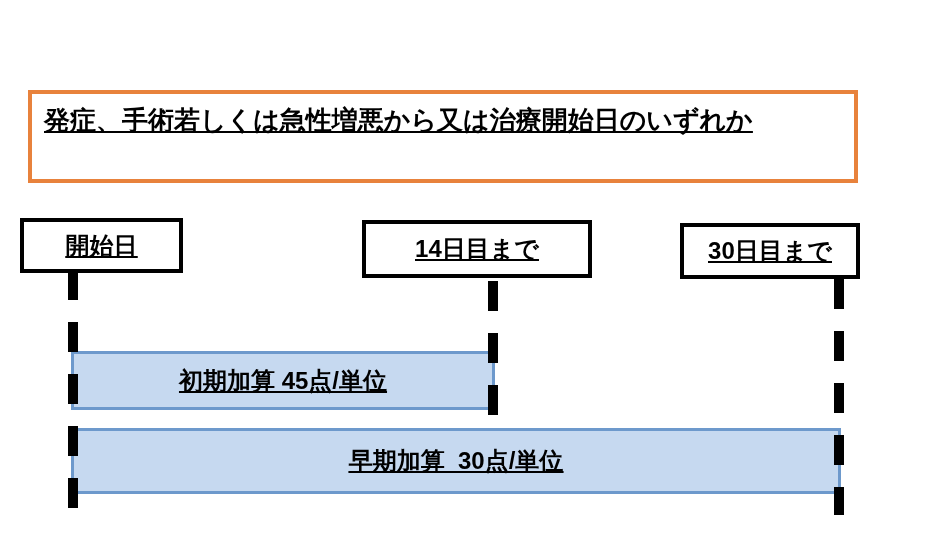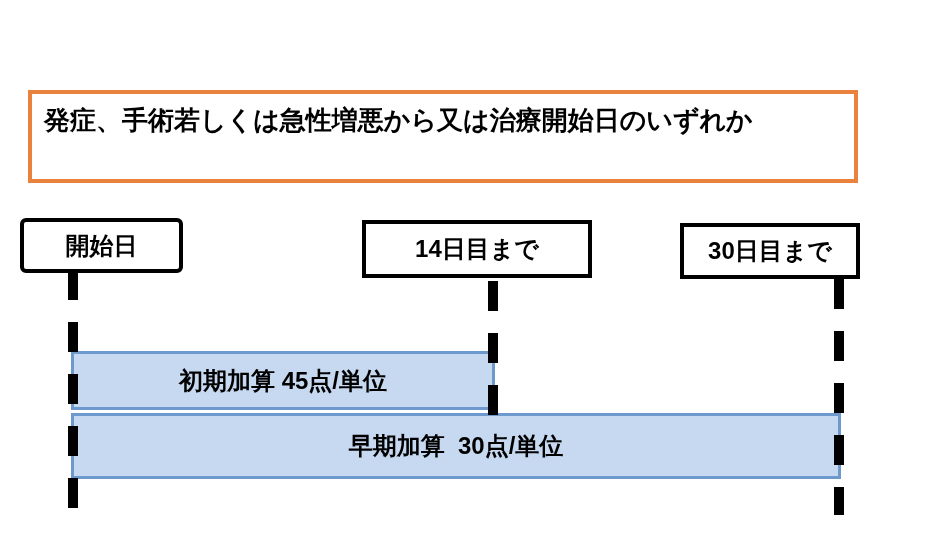--- a/index.html
+++ b/index.html
@@ -1,21 +1,21 @@
 <!DOCTYPE html>
 <html style="--accent-orange: #E8823C; --bar-fill: #C6D9F0; --bar-border: #6D99CC; --line-black: #000000;"><head>
 <meta charset="utf-8">
 <style>
   :root {
     --accent-orange: #E8823C;
     --bar-fill: #C6D9F0;
     --bar-border: #6D99CC;
     --line-black: #000000;
   }
-  * { margin: 0; padding: 0; box-sizing: border-box; }
+  * { margin: 0; padding: 0; box-sizing: border-box; text-decoration: underline; }
   html, body { background: #ffffff; }
   body {
     font-family: "Liberation Sans", "DejaVu Sans", sans-serif;
     color: #000;
   }
   .canvas {
     position: relative;
     width: 934px;
     height: 548px;
     background: #ffffff;
@@ -45,21 +45,21 @@
     border: 4px solid #000;
     background: #ffffff;
     display: flex;
     align-items: center;
     justify-content: center;
     font-size: 24px;
     font-weight: bold;
     z-index: 3;
     white-space: nowrap;
   }
-  .marker-start  { left: 20px;  top: 218px; width: 163px; height: 55px; border-radius: 6px; }
+  .marker-start  { left: 20px;  top: 218px; width: 163px; height: 55px; }
   .marker-day14  { left: 362px; top: 220px; width: 230px; height: 58px; text-align: right; }
   .marker-day30  { left: 680px; top: 223px; width: 180px; height: 56px; }
 
   
   .dash-line {
     position: absolute;
     width: 10px;
     background: repeating-linear-gradient(
       to bottom,
       var(--line-black, #000) 0px,
@@ -80,21 +80,21 @@
     border: 3px solid var(--bar-border, #6D99CC);
     display: flex;
     align-items: center;
     justify-content: center;
     font-size: 24px;
     font-weight: bold;
     z-index: 1;
     white-space: pre;
   }
   .bar-initial { left: 71px; top: 351px; width: 424px; height: 59px; }
-  .bar-early   { left: 71px; top: 413px; width: 770px; height: 66px; }
+  .bar-early   { left: 71px; top: 428px; width: 770px; height: 66px; }
 </style>
 </head>
 <body>
 
 <div class="canvas">
 
   <div class="header-box">
     <div class="line">発症、手術若しくは急性増悪から又は治療開始日のいずれか</div>
   </div>
 

